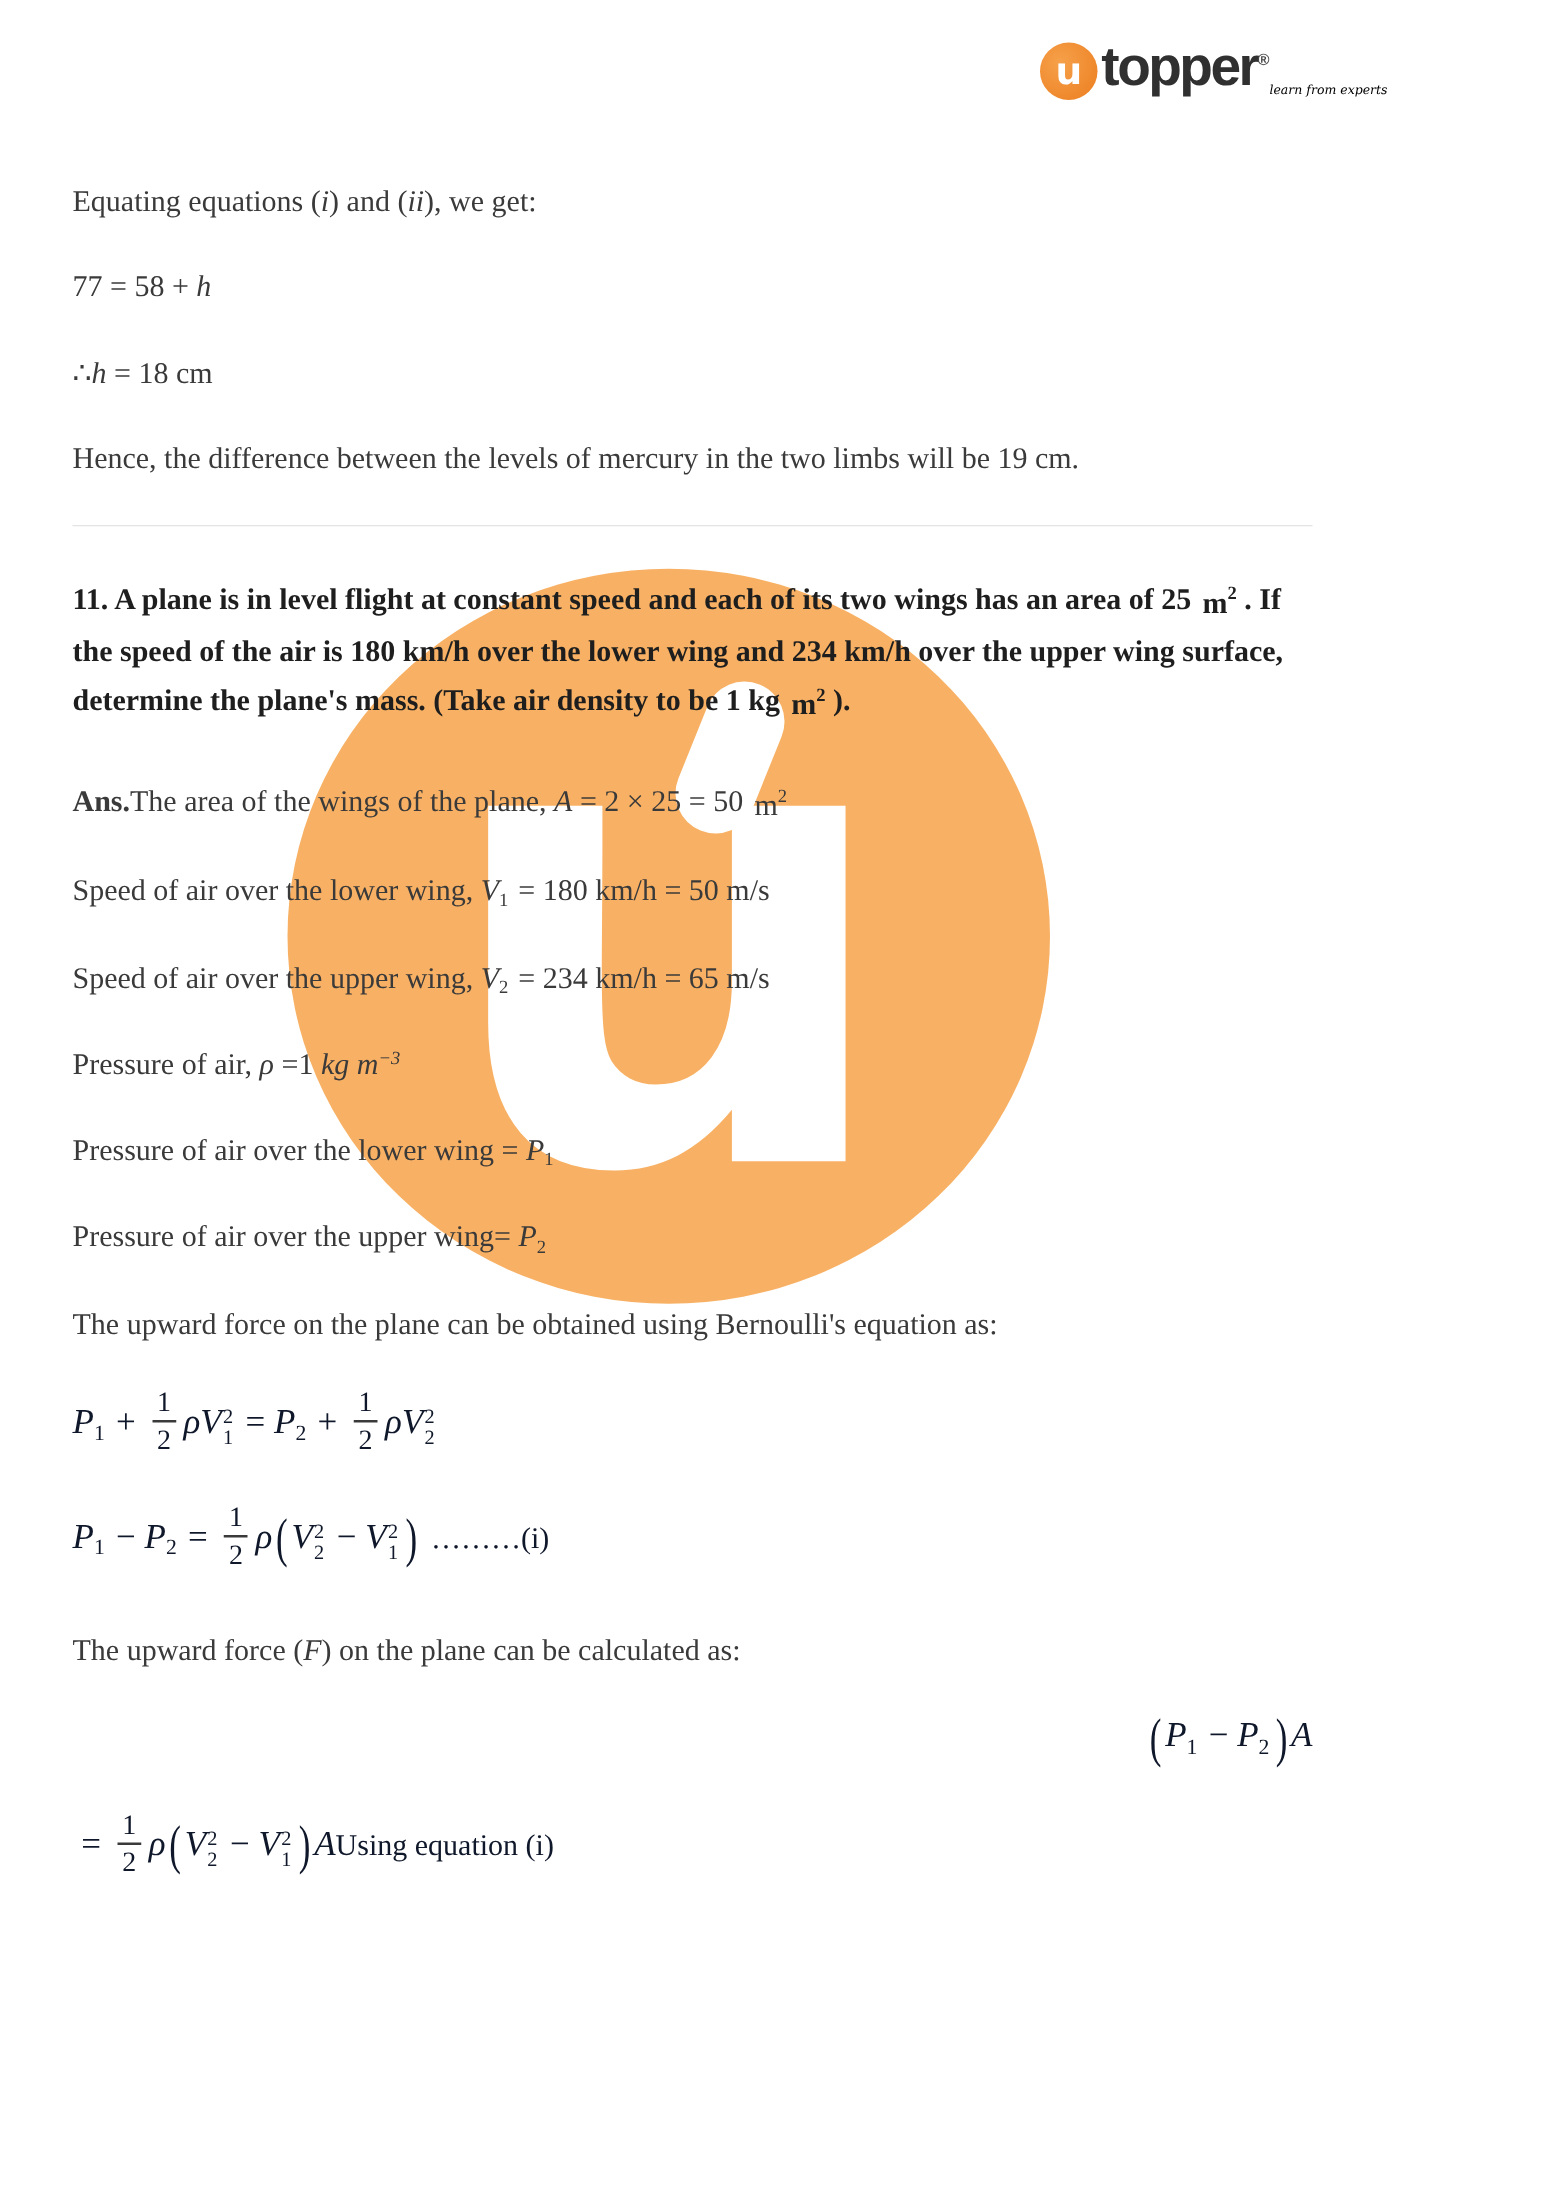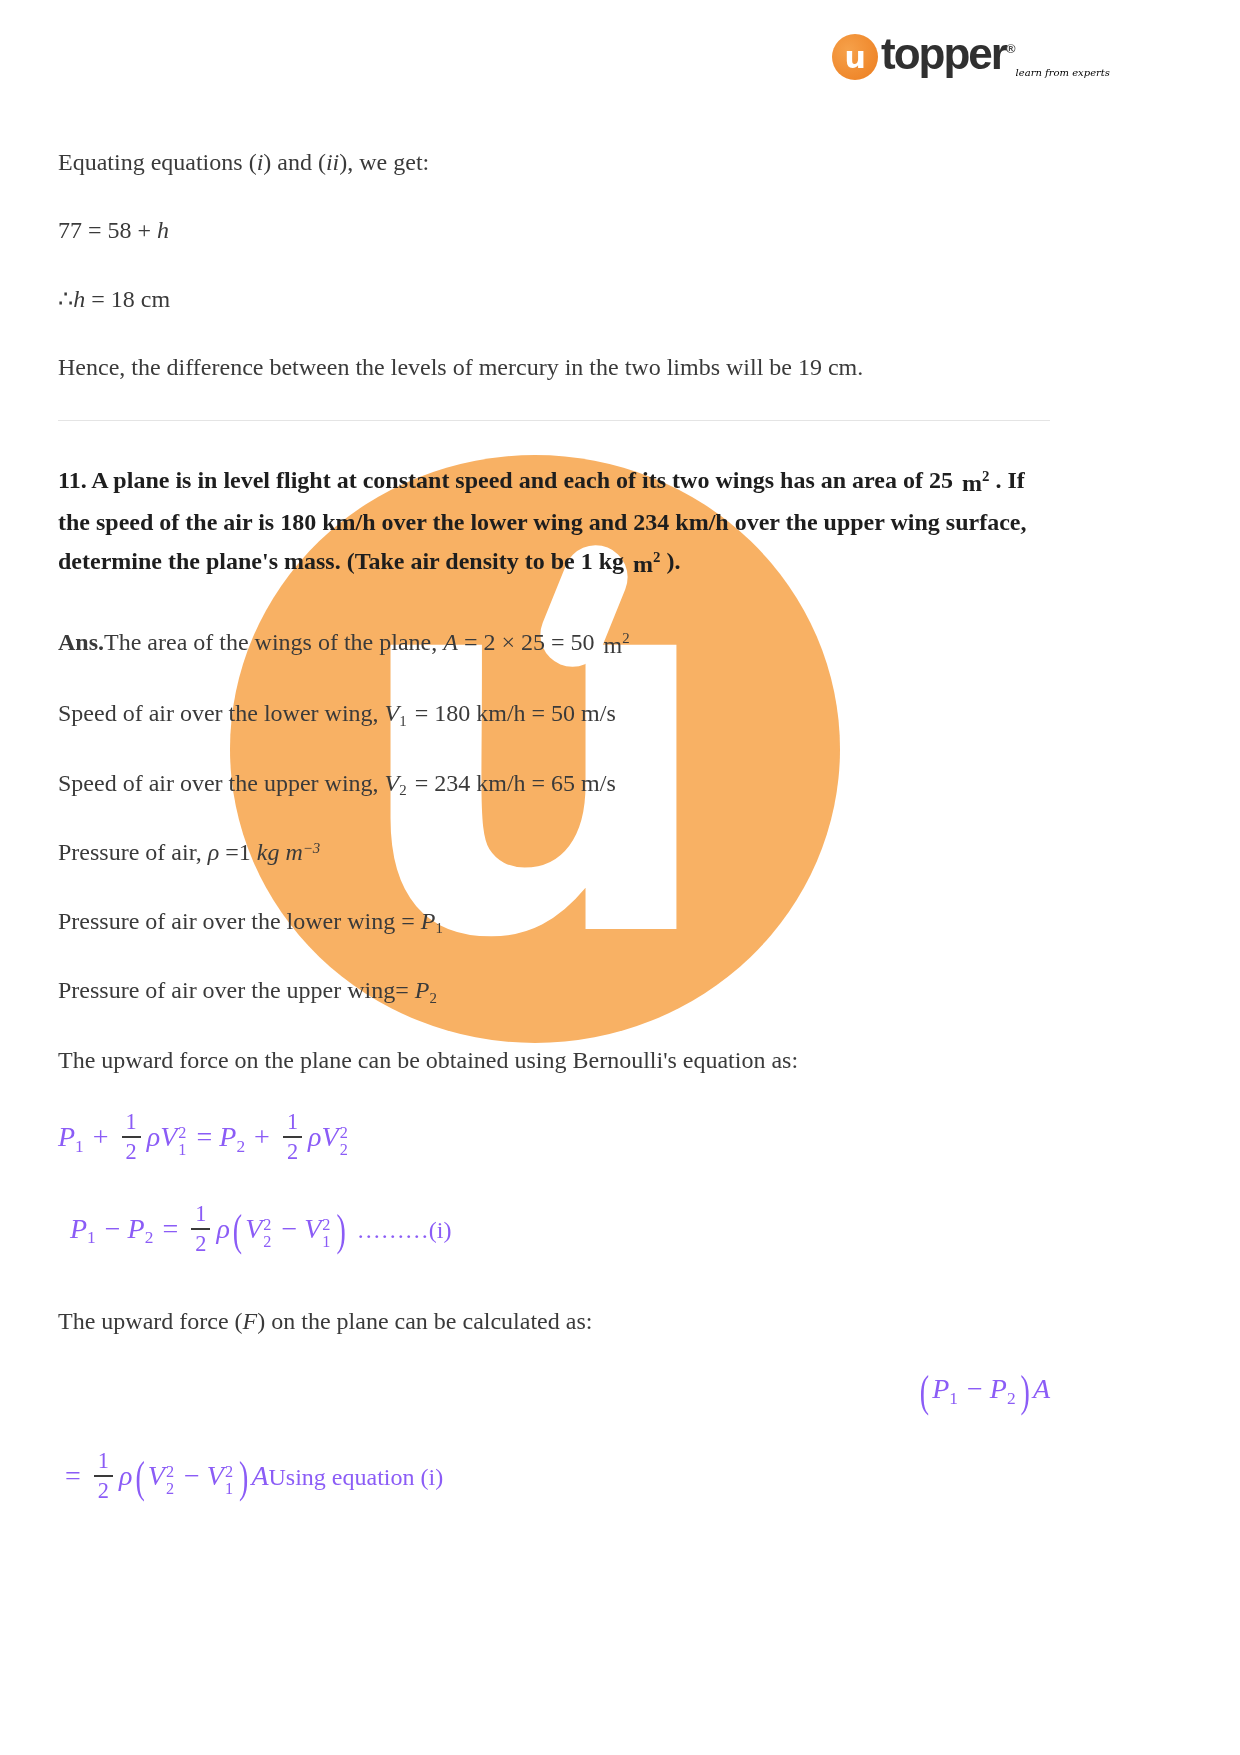--- a/index.html
+++ b/index.html
@@ -33,23 +33,23 @@
   .divider{border:none;border-top:1px solid #e4e4e4;margin:6px 0 40px;}
   .it{font-style:italic;}
   .b{font-weight:700;}
   .mi{font-family:"Liberation Serif",serif;font-style:italic;}
   .mvar{font-family:"Liberation Serif",serif;vertical-align:-3px;margin-left:3px;}
   .sb{font-size:0.62em;vertical-align:-0.3em;margin-right:2px;font-style:normal;}
   .sp{font-size:0.62em;vertical-align:0.5em;font-style:normal;}
   .sp.it{font-style:italic;}
 
   
-  .eq{font-size:28px;color:#8b5cf6;font-family:"Liberation Serif",serif;}
+  .eq{font-size:28px;color:#0f172a;font-family:"Liberation Serif",serif;}
   .eq1{margin:14px 0 36px;}
-  .eq2{margin:0 12px 46px;}
+  .eq2{margin:0 0 46px;}
   .eq3{margin:6px 0 42px;text-align:right;}
   .eq4{margin:0 0 0;}
   .frac{display:inline-block;vertical-align:middle;text-align:center;font-size:0.8em;line-height:1.08;
         margin:0 6px;transform:translateY(-3px);}
   .frac .num{display:block;border-bottom:2px solid #3a3a3a;padding:1px 4px 2px;}
   .frac .den{display:block;padding-top:2px;}
   .ss{display:inline-block;vertical-align:-0.55em;font-size:0.58em;line-height:1.05;font-style:normal;
       margin:0 3px 0 1px;text-align:left;}
   .ss span{display:block;}
   .op{margin:0 7px;font-style:normal;}

